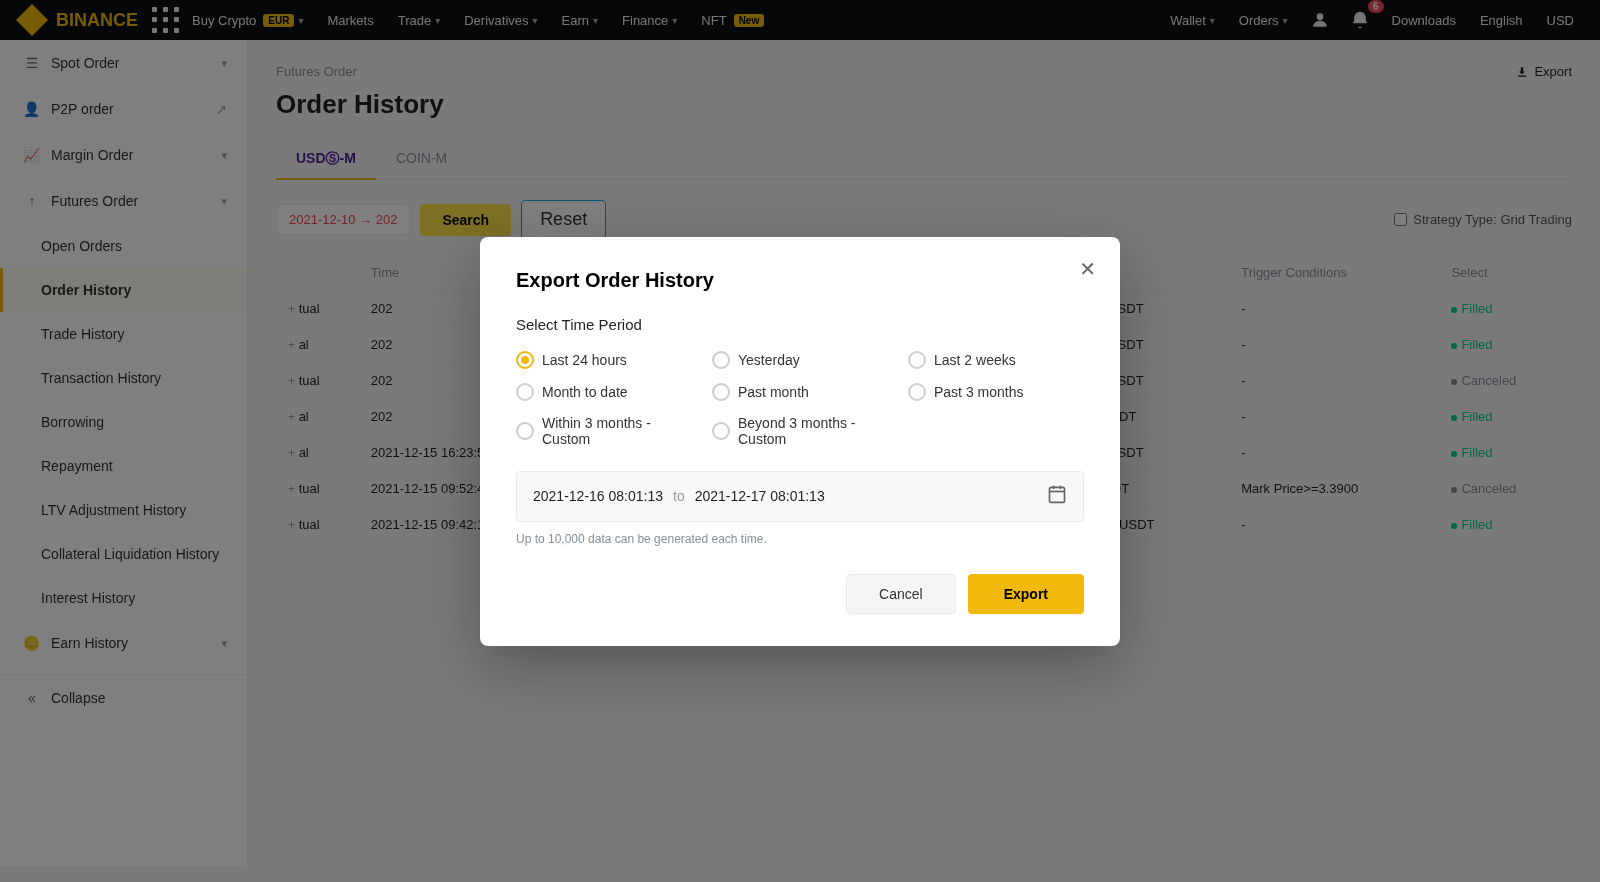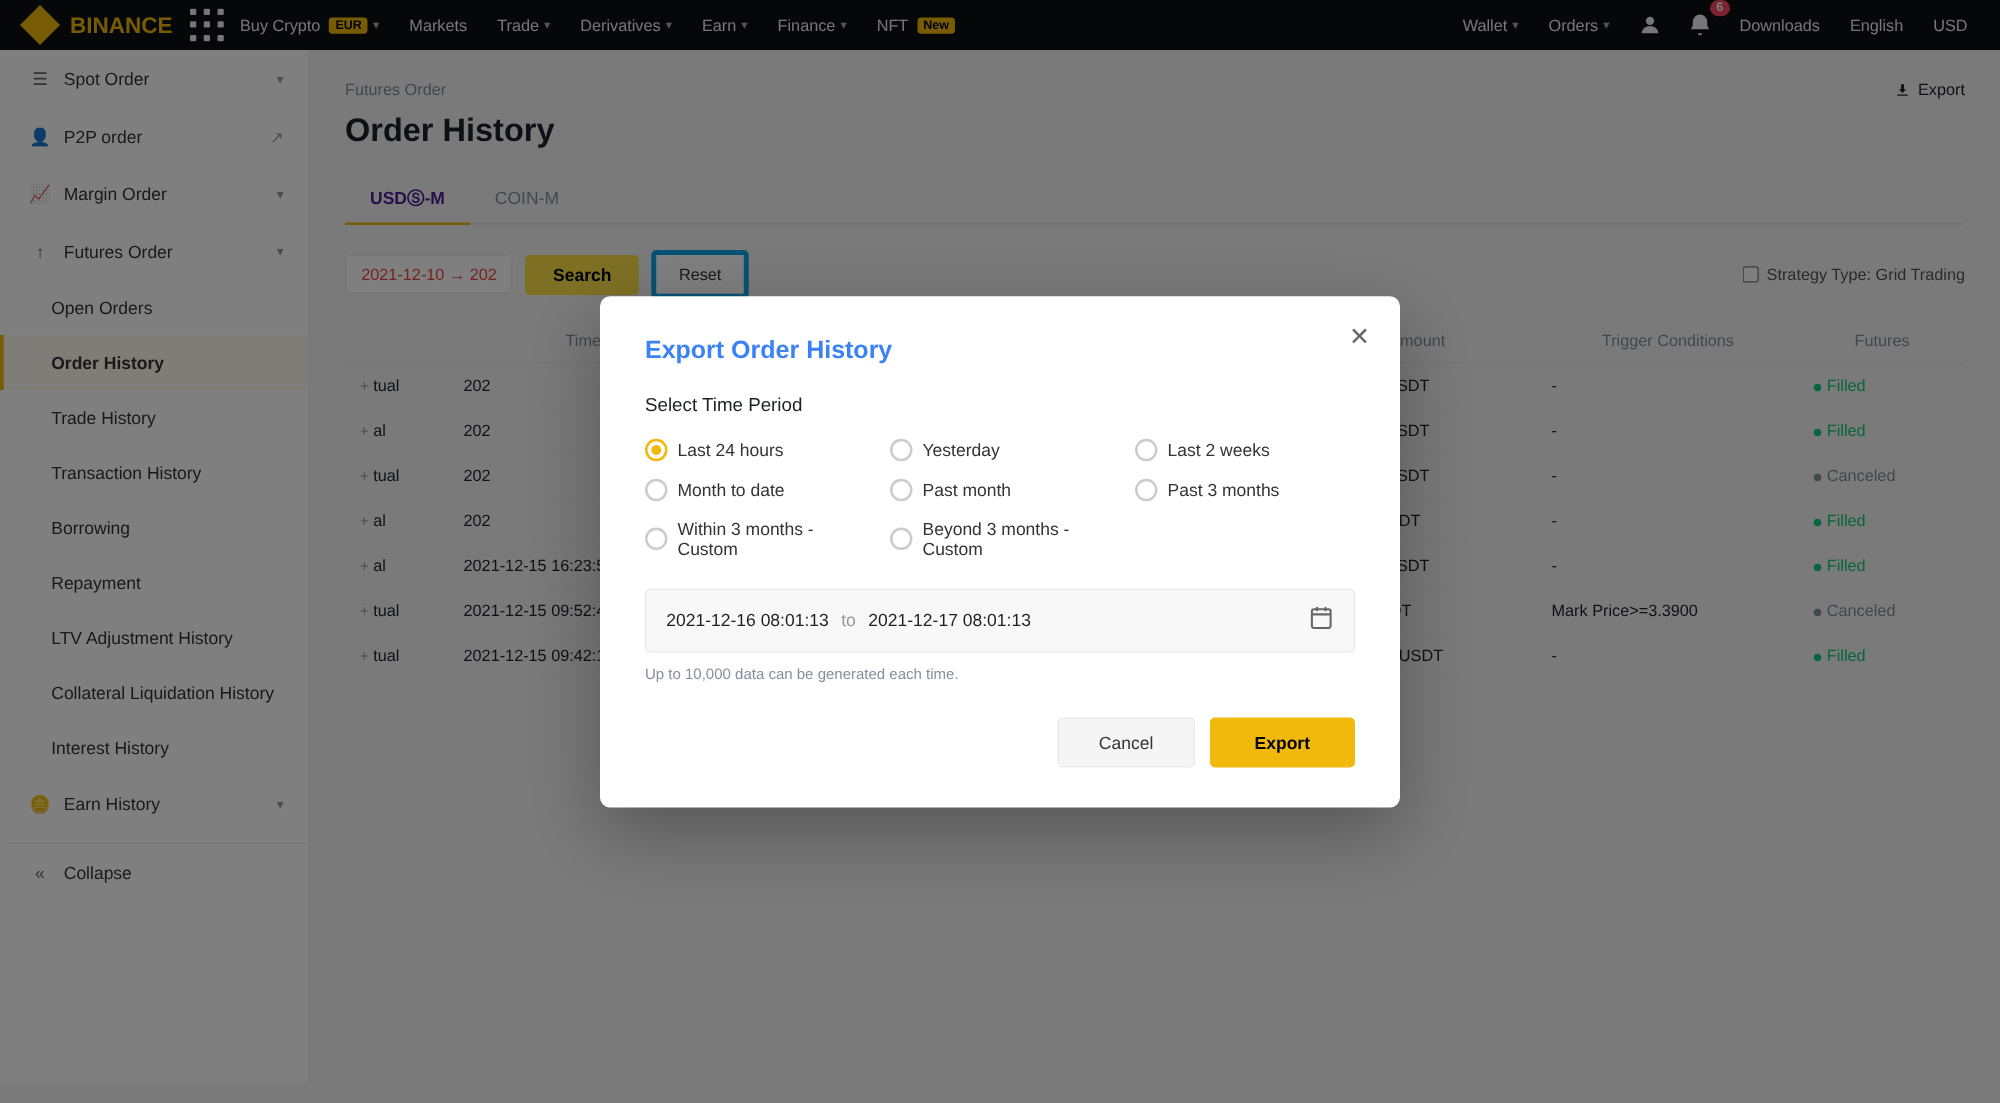--- a/index.html
+++ b/index.html
@@ -81,29 +81,29 @@
     .date-range {
       display: flex; align-items: center; gap: 6px; background: #fff;
       border: 1px solid #e8e8e8; border-radius: 4px; padding: 7px 12px;
       font-size: 13px; color: #ef4444; cursor: pointer;
     }
     .btn-search {
       background: #fde047; color: #000; border: none; border-radius: 4px;
       padding: 8px 22px; font-size: 14px; font-weight: 600; cursor: pointer;
     }
     .btn-reset {
-      background: #fff; color: #333; border: 4px solid #0ea5e9; border-radius: 4px;
-      padding: 8px 18px; font-size: 13px; cursor: pointer;
+      background: #fff; color: #333; border: 1px solid #0ea5e9; border-radius: 4px;
+      padding: 8px 18px; font-size: 18px; cursor: pointer;
     }
     .strategy-check { display: flex; align-items: center; gap: 6px; margin-left: auto; font-size: 13px; color: #555; }
 
     
     .table-wrap { overflow-x: auto; }
     table { width: 100%; border-collapse: collapse; font-size: 13px; }
-    th { text-align: center; padding: 10px 12px; color: #848e9c; font-weight: 500; border-bottom: 1px solid #e8e8e8; white-space: nowrap; }
+    th { text-align: left; padding: 10px 12px; color: #848e9c; font-weight: 500; border-bottom: 1px solid #e8e8e8; white-space: nowrap; }
     td { padding: 10px 12px; border-bottom: 1px solid #f0f0f0; color: #1e2026; white-space: nowrap; }
     .status-filled { color: #0ecb81; }
     .status-canceled { color: #848e9c; }
     .side-buy { color: #0ecb81; font-weight: 500; }
     .side-sell { color: #f6465d; font-weight: 500; }
     .dot-filled { display: inline-block; width: 6px; height: 6px; border-radius: 50%; background: #0ecb81; margin-right: 4px; }
     .dot-canceled { display: inline-block; width: 6px; height: 6px; border-radius: 50%; background: #848e9c; margin-right: 4px; }
     .expand-btn { color: #999; cursor: pointer; font-size: 12px; }
     .export-btn {
       position: absolute; top: 24px; right: 28px;
@@ -115,21 +115,21 @@
     .overlay {
       position: fixed; inset: 0; background: rgba(0,0,0,0.5);
       display: flex; align-items: center; justify-content: center;
       z-index: 1000;
     }
     
     .modal {
       background: #fff; border-radius: 8px; width: 640px;
       padding: 32px 36px; position: relative; box-shadow: 0 20px 60px rgba(0,0,0,0.3);
     }
-    .modal-title { font-size: 20px; font-weight: 600; color: #3b82f6; margin-bottom: 24px; }
+    .modal-title { font-size: 20px; font-weight: 600; color: #000000; margin-bottom: 24px; }
     .modal-close {
       position: absolute; top: 20px; right: 24px;
       background: none; border: none; font-size: 20px; cursor: pointer; color: #666;
     }
     .modal-section-title { font-size: 15px; font-weight: 500; color: #1e2026; margin-bottom: 18px; }
     .radio-grid { display: grid; grid-template-columns: repeat(3, 1fr); gap: 14px 20px; margin-bottom: 24px; }
     .radio-item { display: flex; align-items: center; gap: 8px; cursor: pointer; font-size: 14px; color: #333; }
     .radio-circle {
       width: 18px; height: 18px; border-radius: 50%; border: 2px solid #ccc;
       display: flex; align-items: center; justify-content: center; flex-shrink: 0;
@@ -332,21 +332,21 @@
         <thead>
           <tr>
             <th></th>
             <th>Time</th>
             <th>Type</th>
             <th>Side</th>
             <th>Price</th>
             <th>Amount</th>
             <th>Amount</th>
             <th>Trigger Conditions</th>
-            <th>Futures</th>
+            <th>Select</th>
           </tr>
         </thead>
         <tbody>
           <tr>
             <td><span class="expand-btn">+</span> tual</td>
             <td>202</td>
             <td></td>
             <td></td>
             <td></td>
             <td></td>

